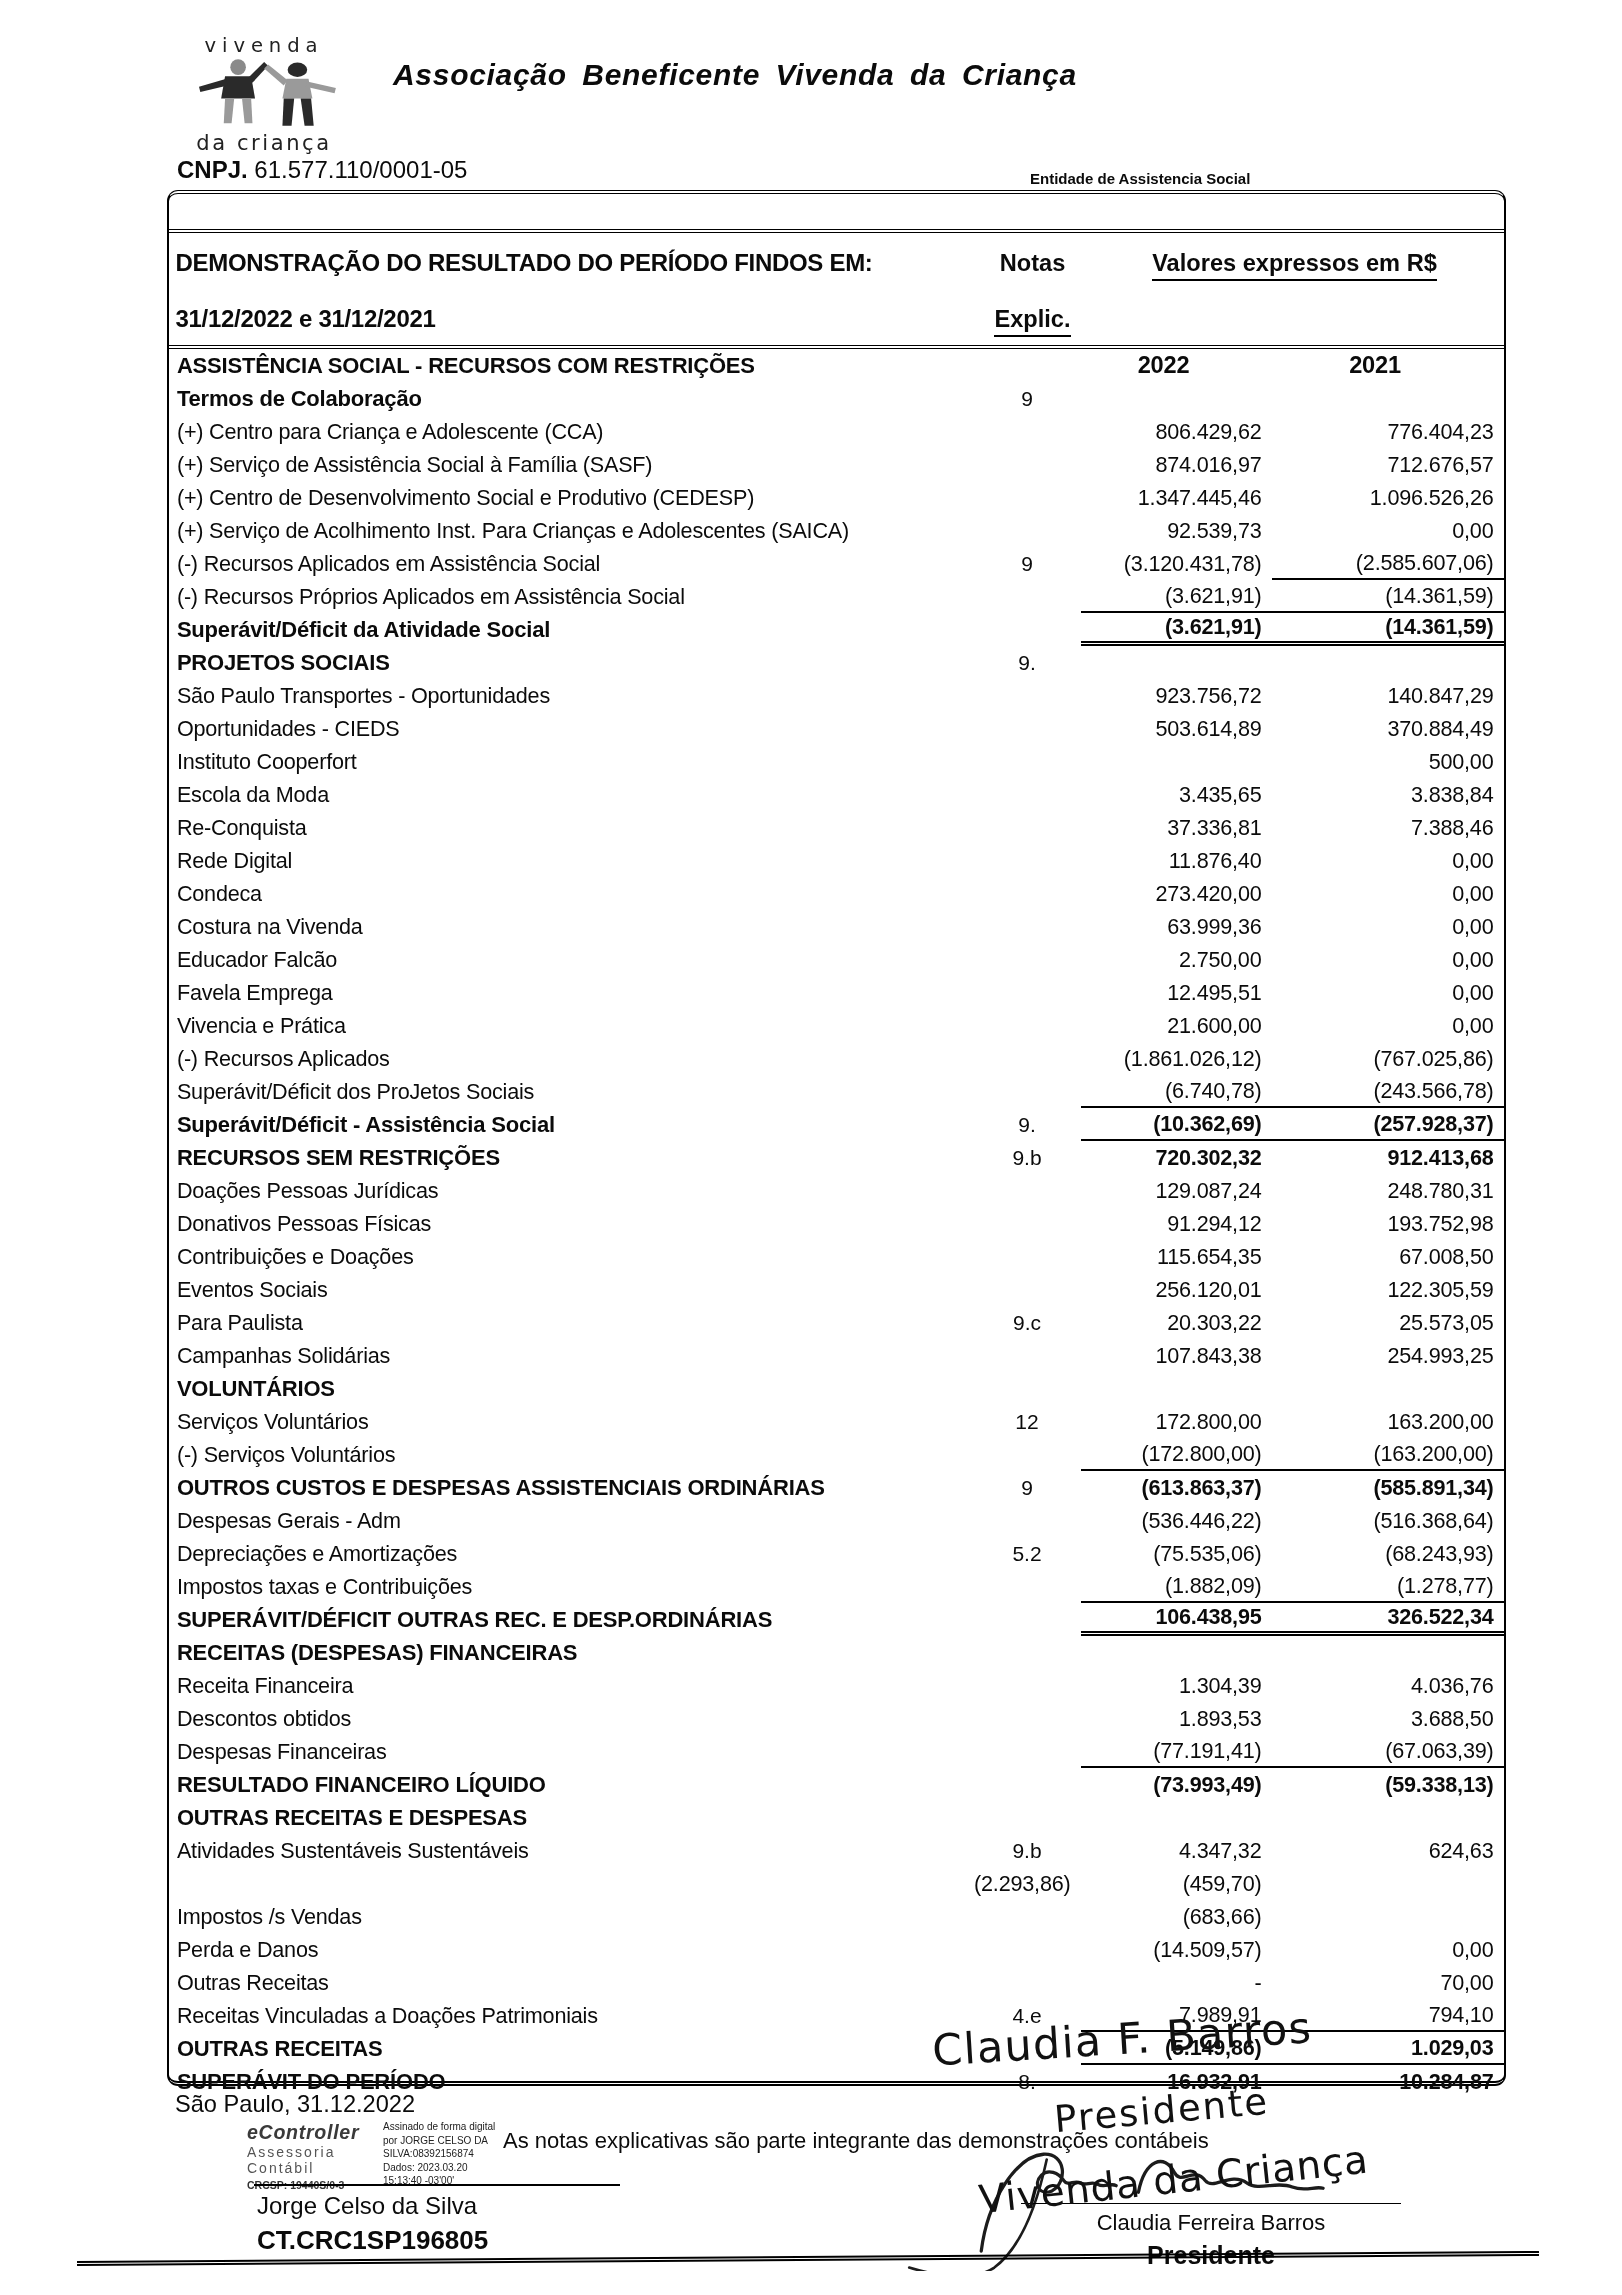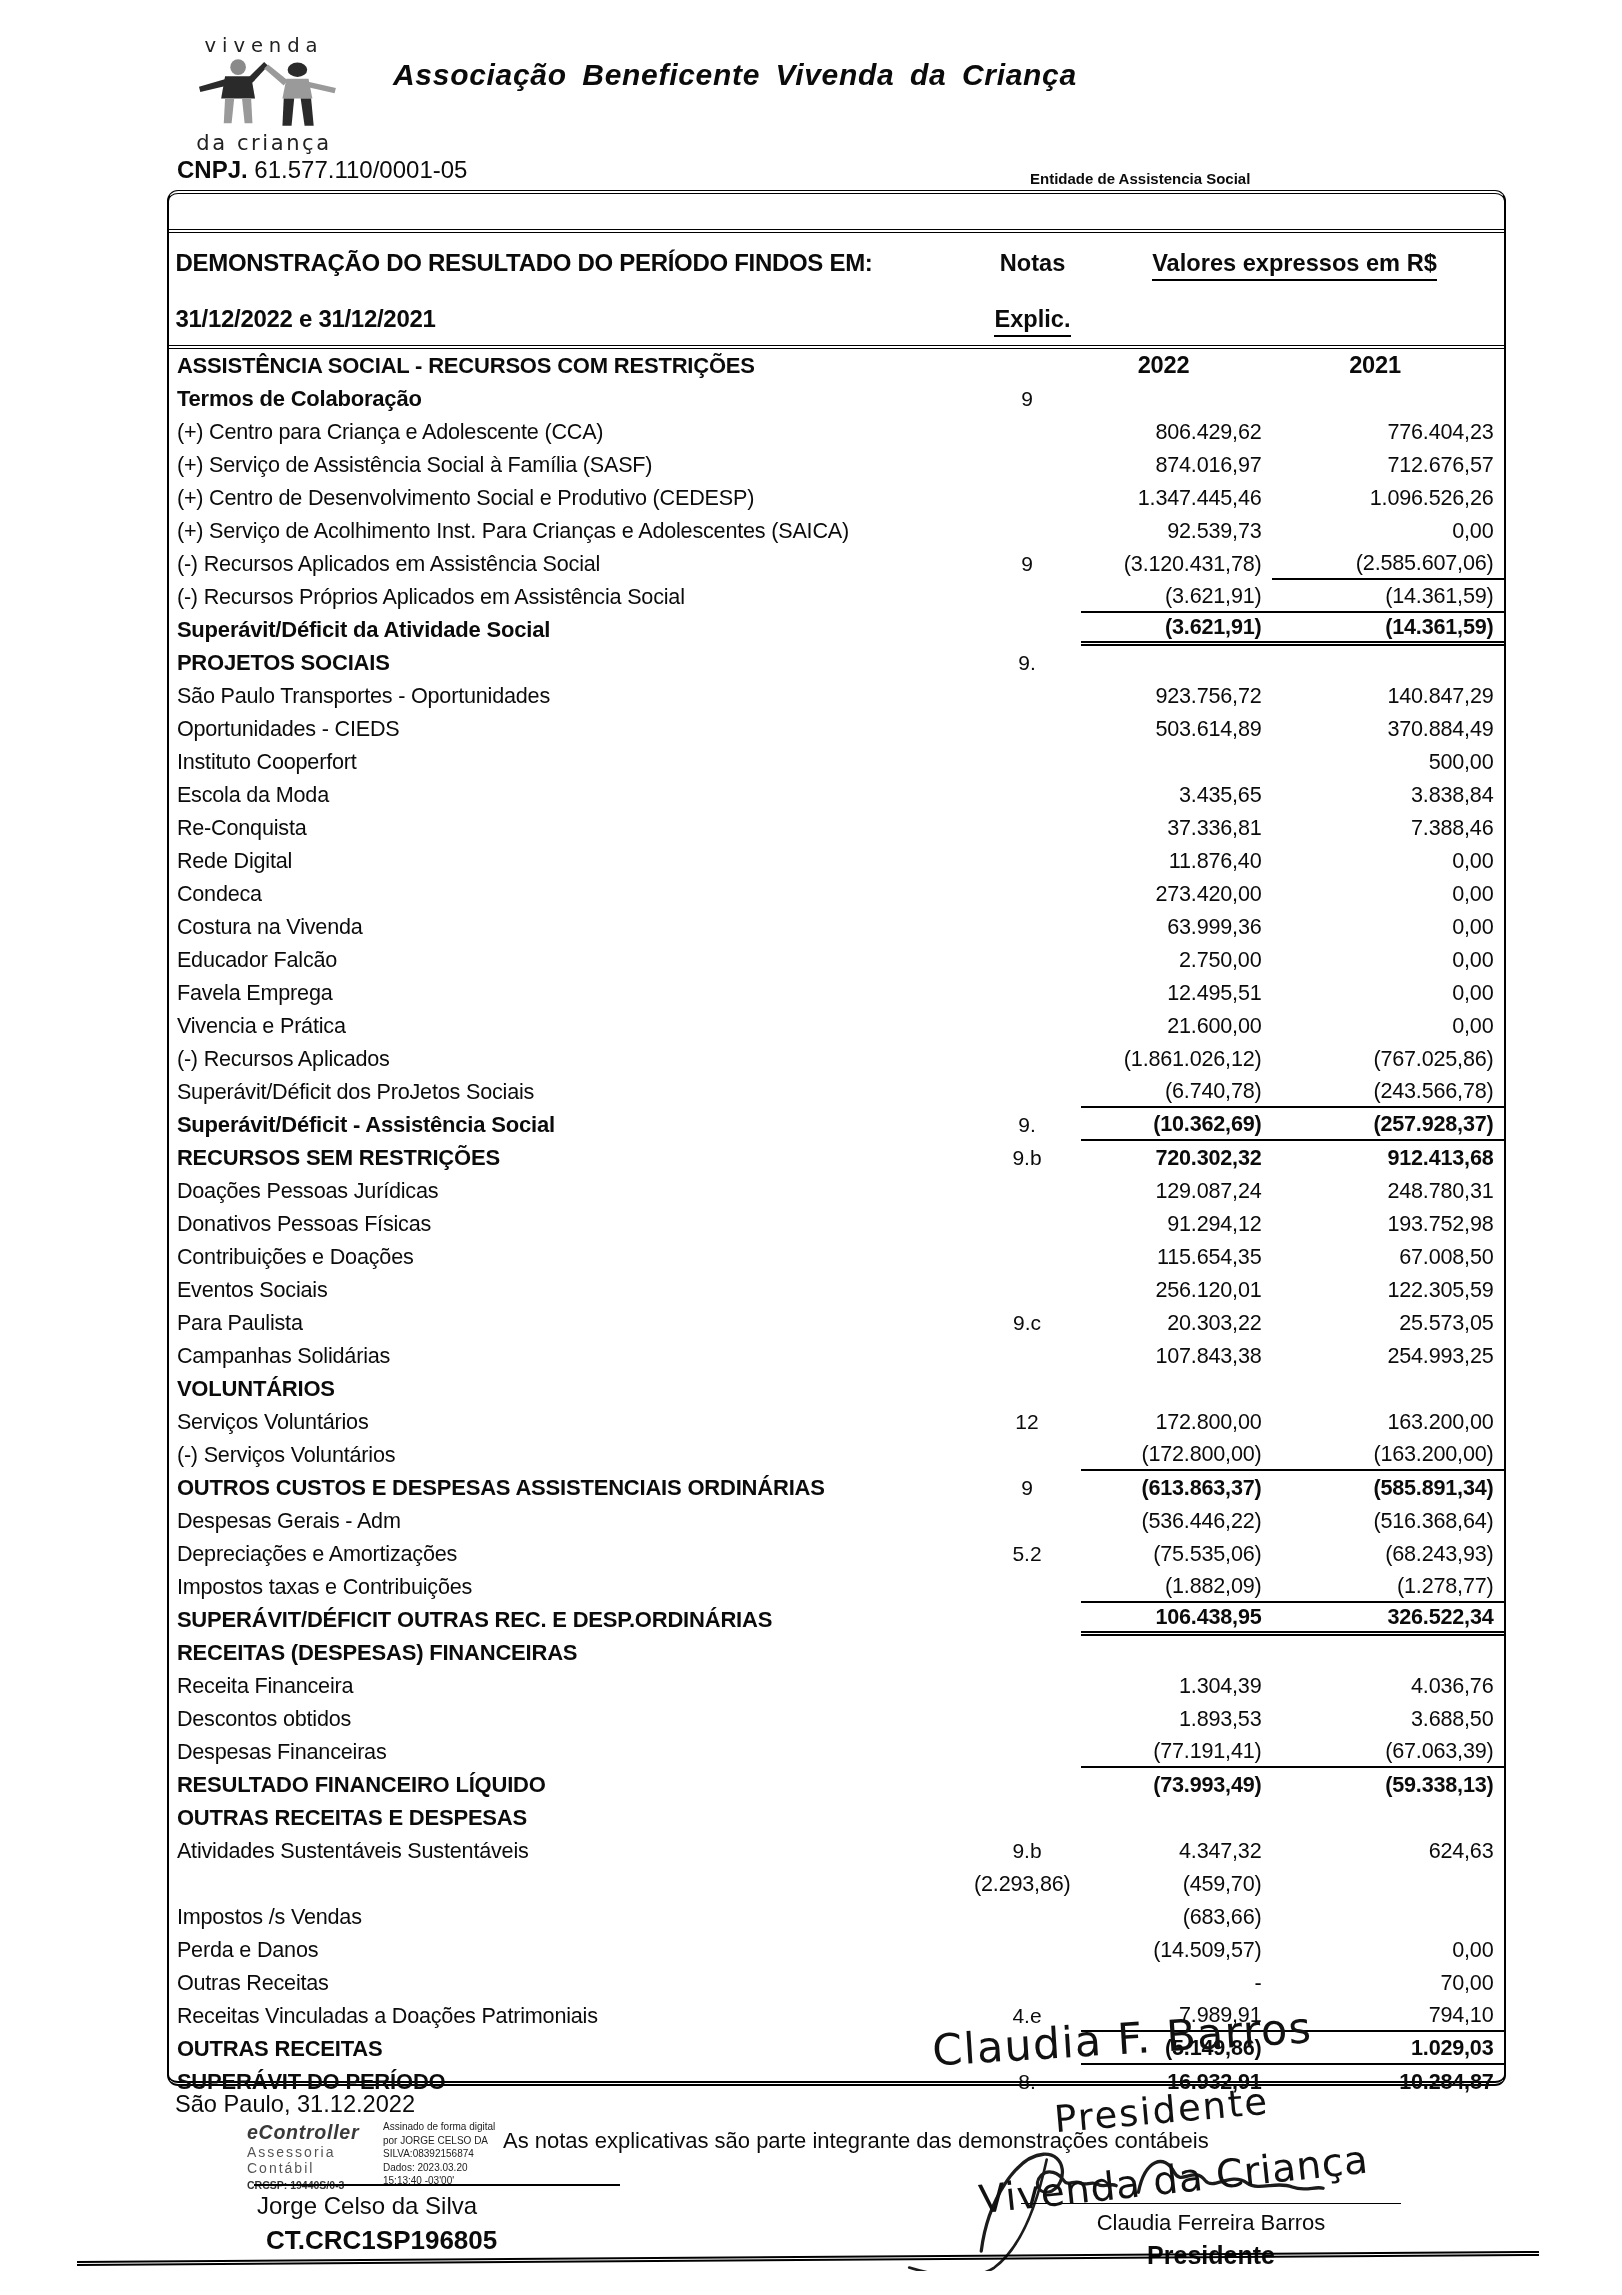--- a/index.html
+++ b/index.html
@@ -56,21 +56,21 @@
   
   .place-date{position:absolute;left:175px;top:2091px;font-size:23.6px;}
   .estamp{position:absolute;left:247px;top:2121px;width:124px;}
   .estamp-brand{font-size:19.6px;font-weight:bold;font-style:italic;color:#3a3a3a;letter-spacing:0.7px;}
   .estamp-sub{font-size:14px;color:#555;letter-spacing:2px;}
   .estamp-crc{font-size:10.5px;color:#333;font-weight:bold;margin-top:2.6px;}
   .dsign{position:absolute;left:383px;top:2120px;width:177px;font-size:10px;line-height:1.35;color:#222;}
   .notes-sentence{position:absolute;left:503px;top:2128px;width:916px;font-size:22px;}
   .acct-line{position:absolute;left:254px;top:2184px;width:366px;border-top:2px solid #000;}
   .acct-name{position:absolute;left:257px;top:2192px;font-size:24px;}
-  .acct-reg{position:absolute;left:266px;top:2225px;font-size:26px;font-weight:bold;}
+  .acct-reg{position:absolute;left:257px;top:2225px;font-size:26px;font-weight:bold;}
   .pres-line{position:absolute;left:1021px;top:2203px;width:380px;border-top:1.3px solid #000;}
   .pres-name{position:absolute;left:1021px;top:2210px;width:380px;text-align:center;font-size:22px;}
   .pres-title{position:absolute;left:1021px;top:2241px;width:380px;text-align:center;font-size:25px;font-weight:bold;}
   .bottom-rule{position:absolute;left:77px;top:2256px;width:1462px;border-top:5.2px double #000;transform:rotate(-0.4deg);}
   
   .stamp{position:absolute;color:#111;font-family:"DejaVu Sans", sans-serif;white-space:nowrap;}
   .stamp-name{left:932px;top:2014px;font-size:43px;transform:rotate(-3.5deg);letter-spacing:1.3px;}
   .stamp-title{left:1054px;top:2089px;font-size:37px;transform:rotate(-5deg);letter-spacing:2px;}
   .stamp-org{left:978px;top:2157px;font-size:39px;transform:rotate(-6deg);letter-spacing:0.7px;}
   .hand-sign{position:absolute;left:883px;top:2120px;}

